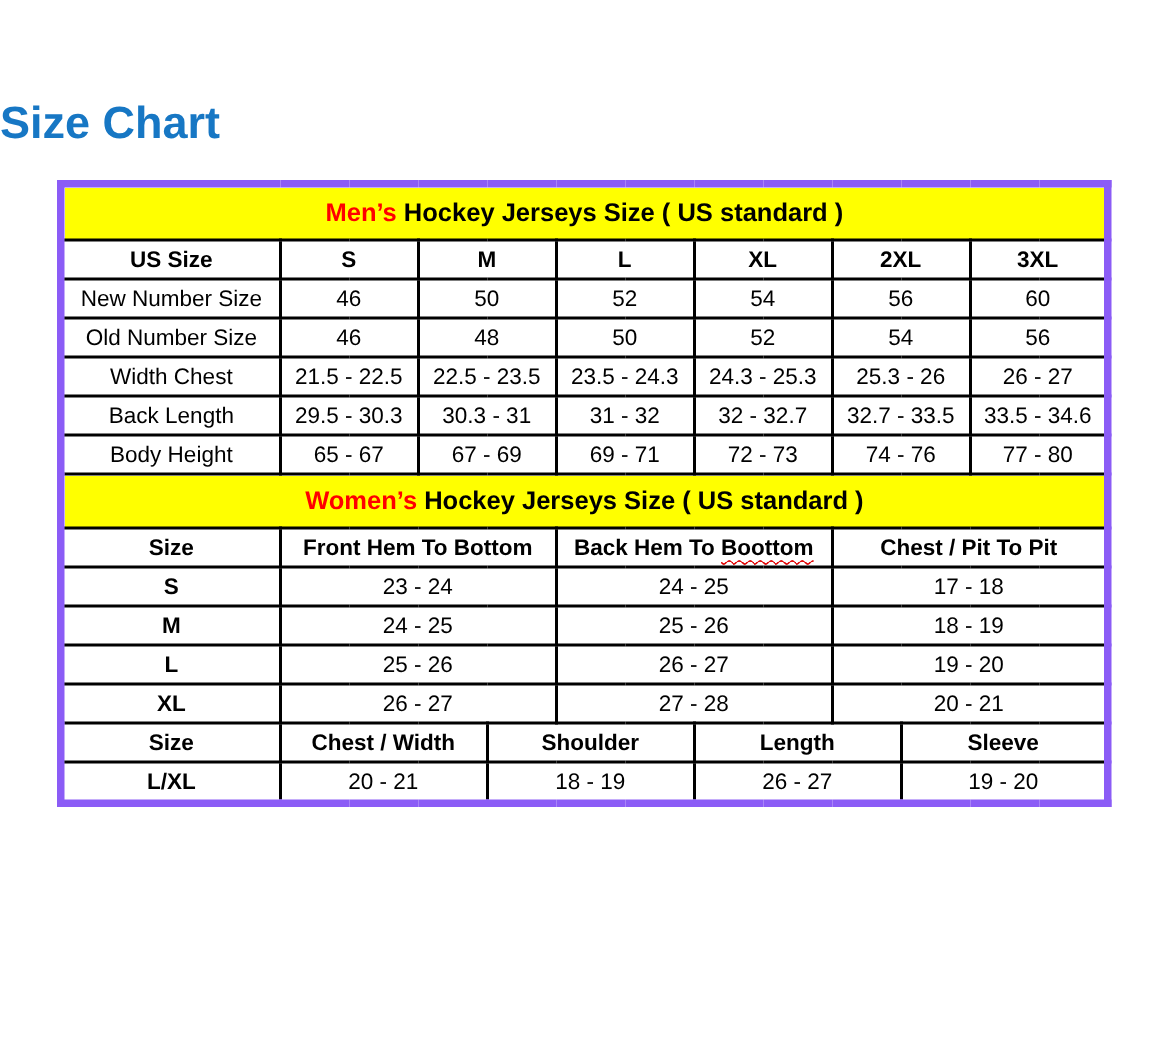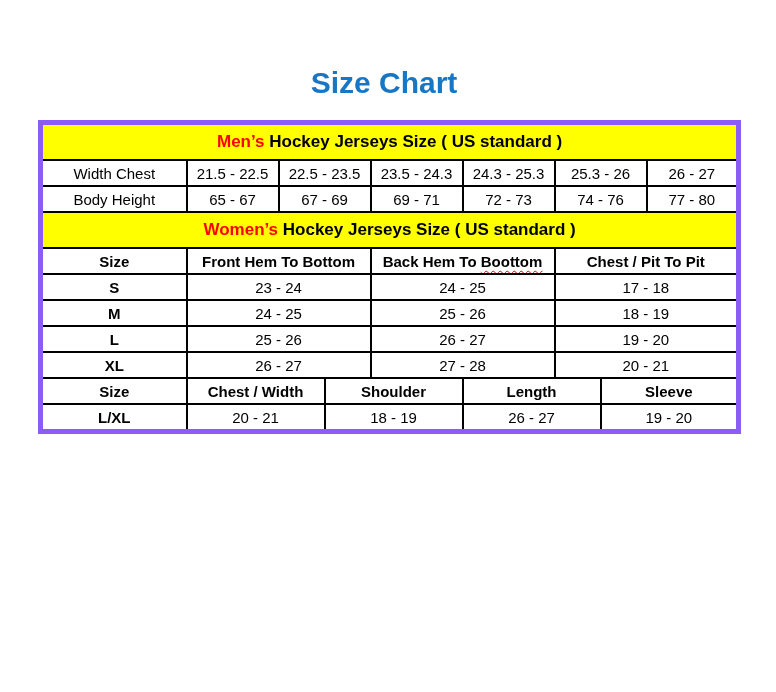--- a/index.html
+++ b/index.html
@@ -13,21 +13,20 @@
     position: relative;
     font-family: "Liberation Sans", sans-serif;
     color: #000000;
     overflow: hidden;
   }
   .page-title {
     position: absolute;
     top: 66px;
     left: 0;
     width: 768px;
-    text-align: center;
     font-size: 30px;
     line-height: 34px;
     font-weight: bold;
     color: #1777c4;
     letter-spacing: 0px;
   }
   .chart-wrap {
     position: absolute;
     top: 120px;
     left: 38px;
@@ -105,29 +104,65 @@
         <col class="c-unit">
         <col class="c-unit">
         <col class="c-unit">
     </colgroup>
 
     <tbody>
       <tr>
         <td class="band" colspan="13"><span class="accent">Men’s</span><span> Hockey Jerseys Size ( US standard )</span></td>
       </tr>
       <tr>
+        <th class="col-head">US Size</th>
+        <th class="col-head" colspan="2">S</th>
+        <th class="col-head" colspan="2">M</th>
+        <th class="col-head" colspan="2">L</th>
+        <th class="col-head" colspan="2">XL</th>
+        <th class="col-head" colspan="2">2XL</th>
+        <th class="col-head" colspan="2">3XL</th>
+      </tr>
+      <tr>
+        <td class="row-label">New Number Size</td>
+        <td class="cell-value" colspan="2">46</td>
+        <td class="cell-value" colspan="2">50</td>
+        <td class="cell-value" colspan="2">52</td>
+        <td class="cell-value" colspan="2">54</td>
+        <td class="cell-value" colspan="2">56</td>
+        <td class="cell-value" colspan="2">60</td>
+      </tr>
+      <tr>
+        <td class="row-label">Old Number Size</td>
+        <td class="cell-value" colspan="2">46</td>
+        <td class="cell-value" colspan="2">48</td>
+        <td class="cell-value" colspan="2">50</td>
+        <td class="cell-value" colspan="2">52</td>
+        <td class="cell-value" colspan="2">54</td>
+        <td class="cell-value" colspan="2">56</td>
+      </tr>
+      <tr>
         <td class="row-label">Width Chest</td>
         <td class="cell-value" colspan="2">21.5 - 22.5</td>
         <td class="cell-value" colspan="2">22.5 - 23.5</td>
         <td class="cell-value" colspan="2">23.5 - 24.3</td>
         <td class="cell-value" colspan="2">24.3 - 25.3</td>
         <td class="cell-value" colspan="2">25.3 - 26</td>
         <td class="cell-value" colspan="2">26 - 27</td>
       </tr>
       <tr>
+        <td class="row-label">Back Length</td>
+        <td class="cell-value" colspan="2">29.5 - 30.3</td>
+        <td class="cell-value" colspan="2">30.3 - 31</td>
+        <td class="cell-value" colspan="2">31 - 32</td>
+        <td class="cell-value" colspan="2">32 - 32.7</td>
+        <td class="cell-value" colspan="2">32.7 - 33.5</td>
+        <td class="cell-value" colspan="2">33.5 - 34.6</td>
+      </tr>
+      <tr>
         <td class="row-label">Body Height</td>
         <td class="cell-value" colspan="2">65 - 67</td>
         <td class="cell-value" colspan="2">67 - 69</td>
         <td class="cell-value" colspan="2">69 - 71</td>
         <td class="cell-value" colspan="2">72 - 73</td>
         <td class="cell-value" colspan="2">74 - 76</td>
         <td class="cell-value" colspan="2">77 - 80</td>
       </tr>
     </tbody>
 

